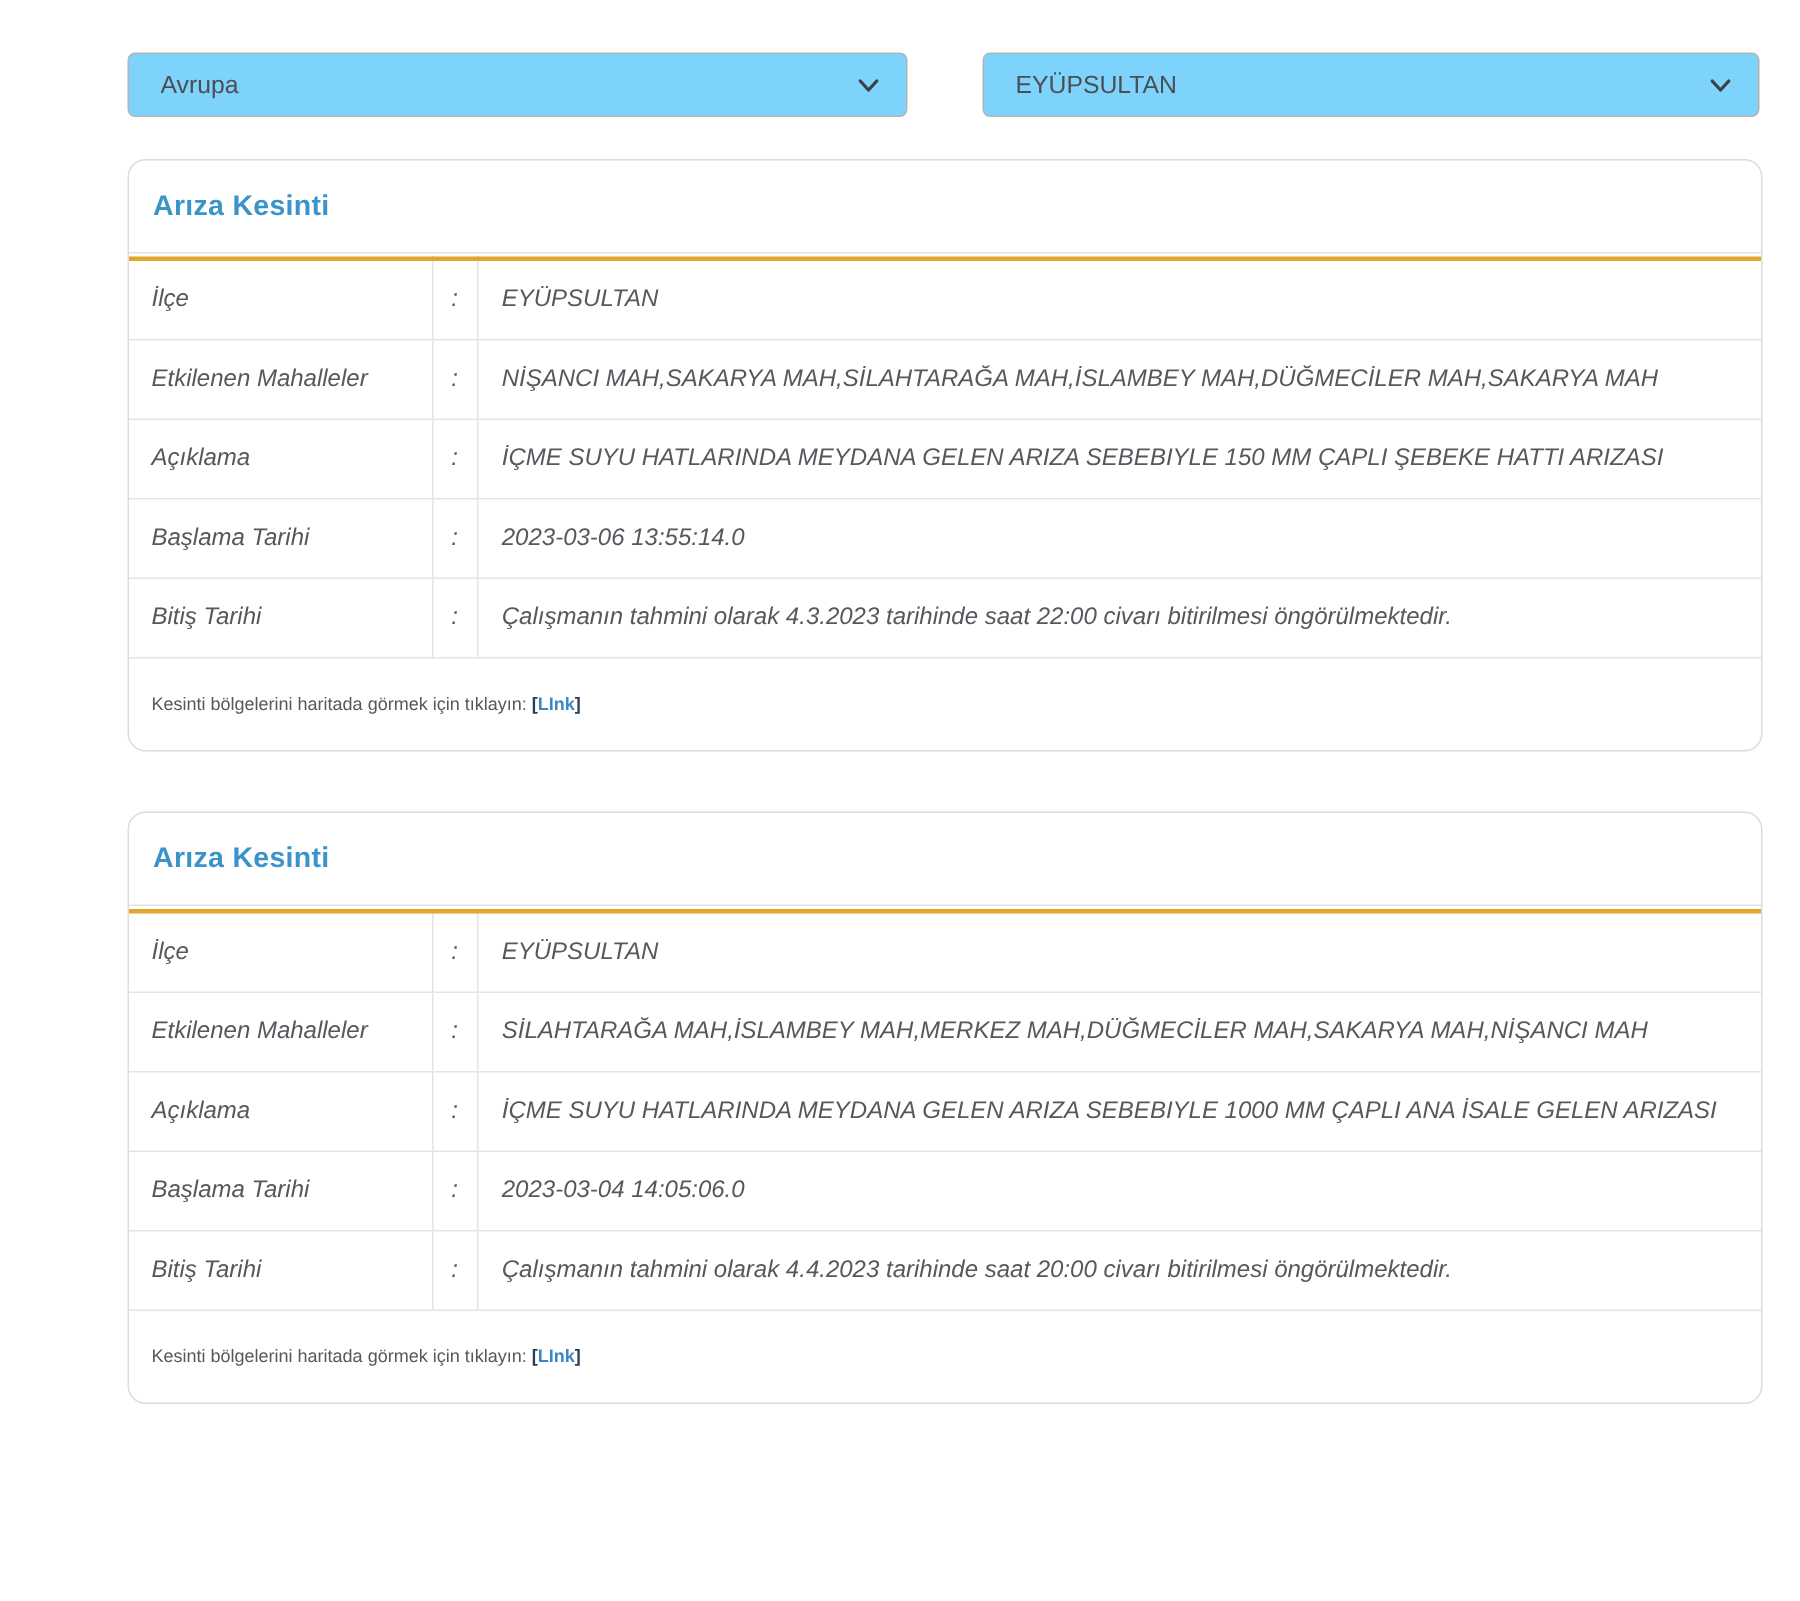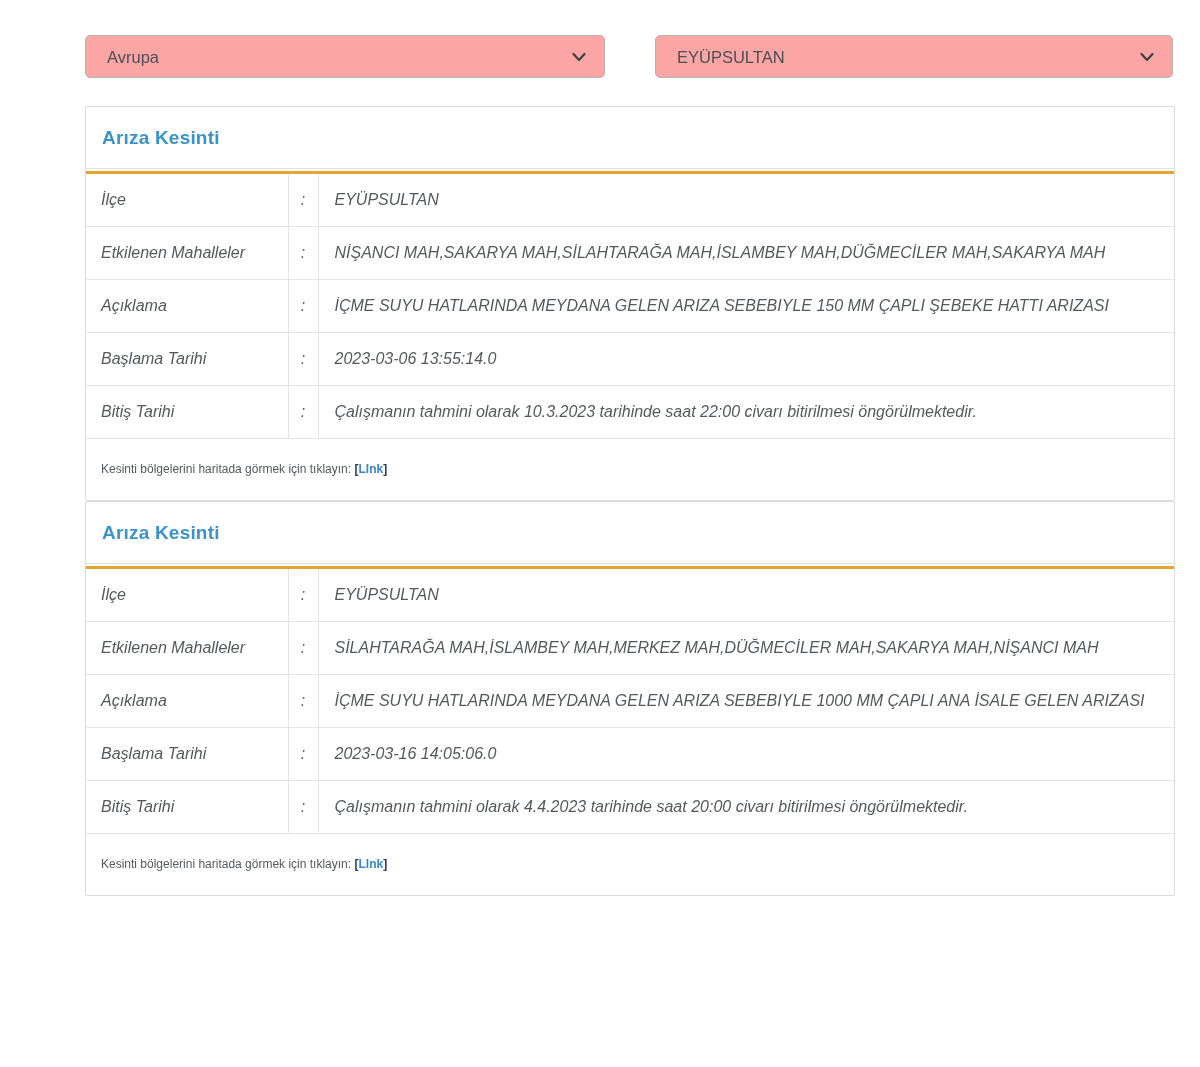--- a/index.html
+++ b/index.html
@@ -27,21 +27,21 @@
     position: relative;
   }
   .select-wrap.first  { width: 520px; }
   .select-wrap.second { width: 518px; }
   .select-wrap select {
     width: 100%;
     height: 43px;
     appearance: none;
     -webkit-appearance: none;
     -moz-appearance: none;
-    background: #fca5a5;
+    background: #7dd3fc;
     border: 1px solid #b4b4b4;
     border-radius: 5px;
     padding: 0 40px 0 21px;
     font-family: "Liberation Sans", sans-serif;
     font-size: 16.5px;
     color: #4b4f54;
     cursor: pointer;
     outline: none;
   }
   .chevron {
@@ -51,21 +51,22 @@
     transform: translateY(-50%);
     pointer-events: none;
     display: block;
     width: 16px;
     height: 16px;
   }
 
   
   .card {
     border: 1px solid #dcdcdc;
-    border-radius: 2px;
+    border-radius: 12px;
+    margin-bottom: 40px;
     background: #ffffff;
   }
   .card-heading {
     padding: 20px 16px 19px 16px;
     border-bottom: 1px solid #e2e2e2;
   }
   .card-title {
     color: #3a93c9;
     font-size: 19px;
     font-weight: 700;
@@ -163,21 +164,21 @@
           <td class="cell-value">İÇME SUYU HATLARINDA MEYDANA GELEN ARIZA SEBEBIYLE 150 MM ÇAPLI ŞEBEKE HATTI ARIZASI</td>
         </tr>
         <tr>
           <td class="cell-label">Başlama Tarihi</td>
           <td class="cell-colon">:</td>
           <td class="cell-value">2023-03-06 13:55:14.0</td>
         </tr>
         <tr>
           <td class="cell-label">Bitiş Tarihi</td>
           <td class="cell-colon">:</td>
-          <td class="cell-value">Çalışmanın tahmini olarak 10.3.2023 tarihinde saat 22:00 civarı bitirilmesi öngörülmektedir.</td>
+          <td class="cell-value">Çalışmanın tahmini olarak 4.3.2023 tarihinde saat 22:00 civarı bitirilmesi öngörülmektedir.</td>
         </tr>
       </tbody>
     </table>
     <div class="card-footer">
       <span>Kesinti bölgelerini haritada görmek için tıklayın: </span><a class="map-link"><span class="bracket">[</span><span class="link-word">LInk</span><span class="bracket">]</span></a>
     </div>
   </div>
 
   <div class="card">
     <div class="card-heading">
@@ -196,21 +197,21 @@
           <td class="cell-value">SİLAHTARAĞA MAH,İSLAMBEY MAH,MERKEZ MAH,DÜĞMECİLER MAH,SAKARYA MAH,NİŞANCI MAH</td>
         </tr>
         <tr>
           <td class="cell-label">Açıklama</td>
           <td class="cell-colon">:</td>
           <td class="cell-value">İÇME SUYU HATLARINDA MEYDANA GELEN ARIZA SEBEBIYLE 1000 MM ÇAPLI ANA İSALE GELEN ARIZASI</td>
         </tr>
         <tr>
           <td class="cell-label">Başlama Tarihi</td>
           <td class="cell-colon">:</td>
-          <td class="cell-value">2023-03-16 14:05:06.0</td>
+          <td class="cell-value">2023-03-04 14:05:06.0</td>
         </tr>
         <tr>
           <td class="cell-label">Bitiş Tarihi</td>
           <td class="cell-colon">:</td>
           <td class="cell-value">Çalışmanın tahmini olarak 4.4.2023 tarihinde saat 20:00 civarı bitirilmesi öngörülmektedir.</td>
         </tr>
       </tbody>
     </table>
     <div class="card-footer">
       <span>Kesinti bölgelerini haritada görmek için tıklayın: </span><a class="map-link"><span class="bracket">[</span><span class="link-word">LInk</span><span class="bracket">]</span></a>

